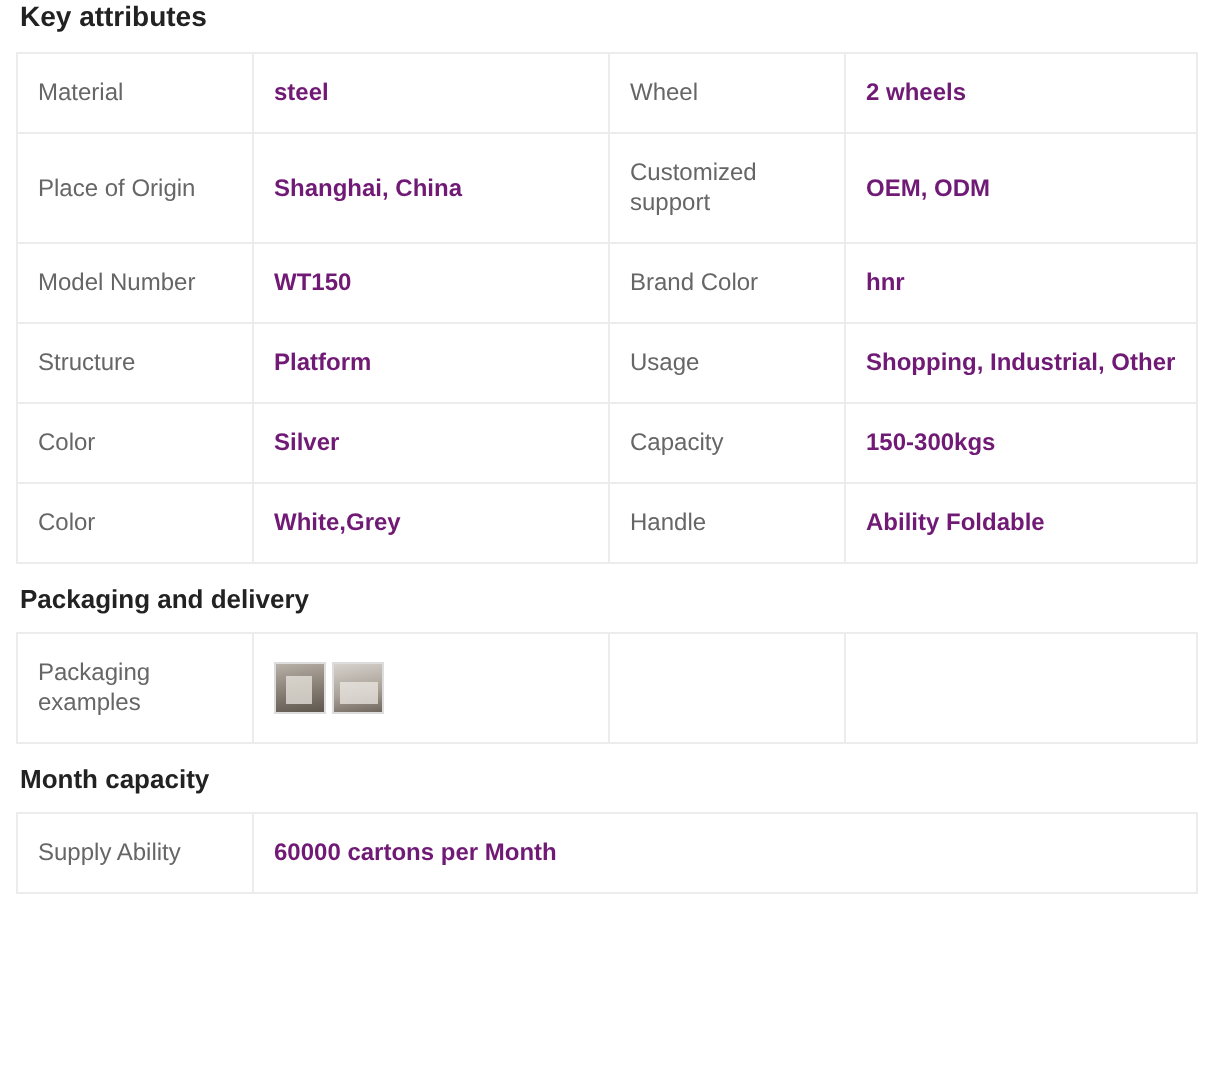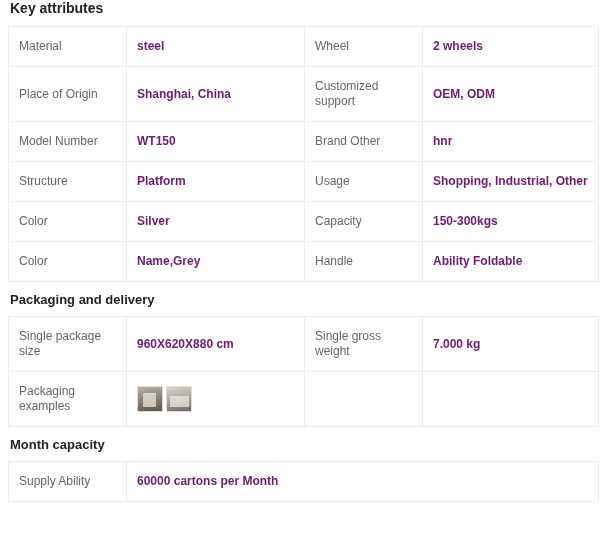--- a/index.html
+++ b/index.html
@@ -132,61 +132,55 @@
       </tr>
       <tr class="tall">
         <td class="label">Place of Origin</td>
         <td class="value">Shanghai, China</td>
         <td class="label">Customized support</td>
         <td class="value">OEM, ODM</td>
       </tr>
       <tr>
         <td class="label">Model Number</td>
         <td class="value">WT150</td>
-        <td class="label">Brand Other</td>
+        <td class="label">Brand Color</td>
         <td class="value">hnr</td>
       </tr>
       <tr>
         <td class="label">Structure</td>
         <td class="value">Platform</td>
         <td class="label">Usage</td>
         <td class="value">Shopping, Industrial, Other</td>
       </tr>
       <tr>
         <td class="label">Color</td>
         <td class="value">Silver</td>
         <td class="label">Capacity</td>
         <td class="value">150-300kgs</td>
       </tr>
       <tr>
         <td class="label">Color</td>
-        <td class="value">Name,Grey</td>
+        <td class="value">White,Grey</td>
         <td class="label">Handle</td>
         <td class="value">Ability Foldable</td>
       </tr>
     </tbody>
   </table>
 
   <div class="sec-gap"></div>
   <h2 class="section-title">Packaging and delivery</h2>
 
   <table class="attr-table pack-table">
     <colgroup>
         <col class="c1">
         <col class="c2">
         <col class="c3">
         <col class="c4">
       </colgroup>
     <tbody>
-      <tr class="tall">
-        <td class="label">Single package size</td>
-        <td class="value">960X620X880 cm</td>
-        <td class="label">Single gross weight</td>
-        <td class="value">7.000 kg</td>
-      </tr>
       <tr class="tall">
         <td class="label">Packaging examples</td>
         <td class="value">
           <div class="thumbs">
             <span class="thumb t1"></span>
             <span class="thumb t2"></span>
           </div>
         </td>
         <td class="label"></td>
         <td class="value"></td>

